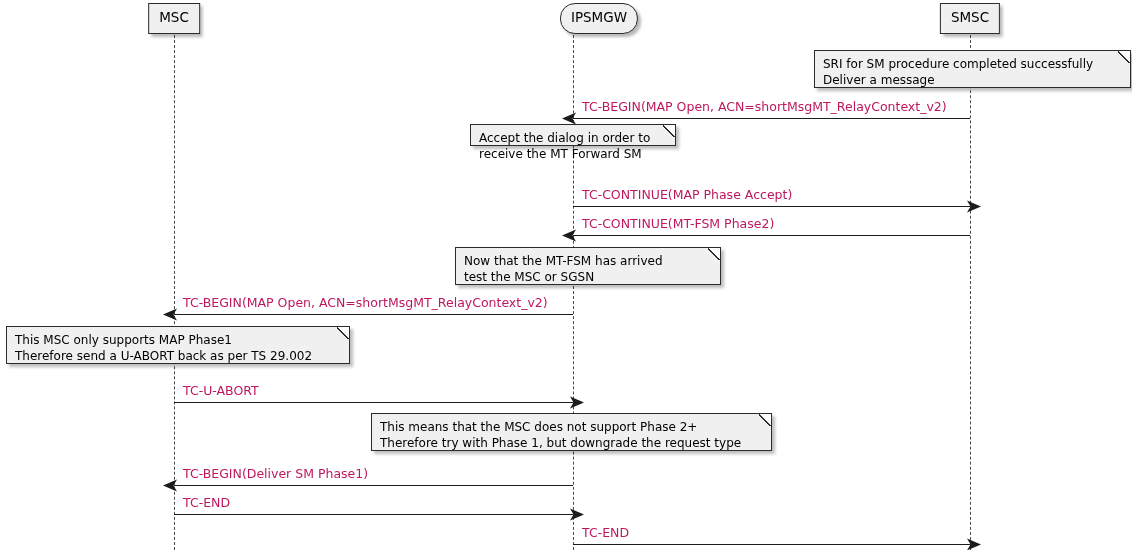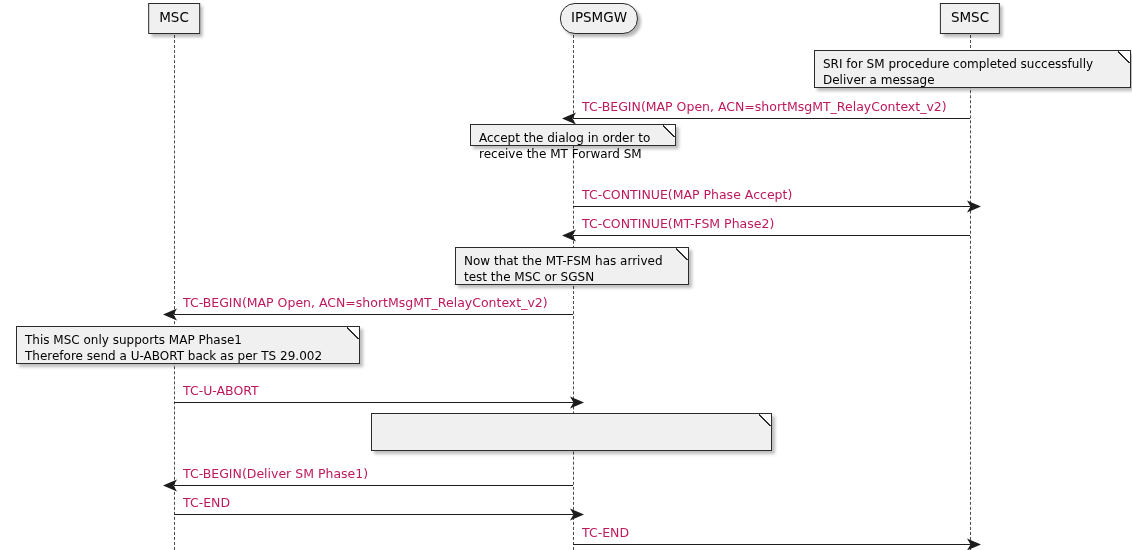--- a/index.html
+++ b/index.html
@@ -182,24 +182,25 @@
           </svg>
         </div>
         <div class="msg-label" style="left: 9px;">TC-END</div>
       </div>
     </div>
   <div id="notes-layer">
       <div class="note" style="left: 814px; top: 50px; width: 317px; height: 38px;"><div class="fold"></div><span class="note-text">SRI for SM procedure completed successfully
 Deliver a message</span></div>
       <div class="note" style="left: 470px; top: 124px; width: 206px; height: 22px;"><div class="fold"></div><span class="note-text">Accept the dialog in order to
 receive the MT Forward SM</span></div>
-      <div class="note" style="left: 455px; top: 247px; width: 234px; height: 38px;"><div class="fold"></div><span class="note-text">Now that the MT-FSM has arrived
+      <div class="note" style="left: 455px; top: 247px; width: 266px; height: 38px;"><div class="fold"></div><span class="note-text">Now that the MT-FSM has arrived
 test the MSC or SGSN</span></div>
-      <div class="note" style="left: 16px; top: 326px; width: 344px; height: 38px;"><div class="fold"></div><span class="note-text">This MSC only supports MAP Phase1
+      <div class="note" style="left: 6px; top: 326px; width: 344px; height: 38px;"><div class="fold"></div><span class="note-text">This MSC only supports MAP Phase1
 Therefore send a U-ABORT back as per TS 29.002</span></div>
-      <div class="note" style="left: 371px; top: 413px; width: 401px; height: 38px;"><div class="fold"></div></div>
+      <div class="note" style="left: 371px; top: 413px; width: 401px; height: 38px;"><div class="fold"></div><span class="note-text">This means that the MSC does not support Phase 2+
+Therefore try with Phase 1, but downgrade the request type</span></div>
     </div>
   <div id="participants-layer">
       <div class="participant" style="left: 174px; top: 3px; min-width: 48px;"><span>MSC</span></div>
       <div class="participant" style="left: 599px; top: 3px; min-width: 76px; border-radius: 15px;"><span>IPSMGW</span></div>
       <div class="participant" style="left: 970px; top: 3px; min-width: 56px;"><span>SMSC</span></div>
     </div>
 </div>
 
 </body></html>

